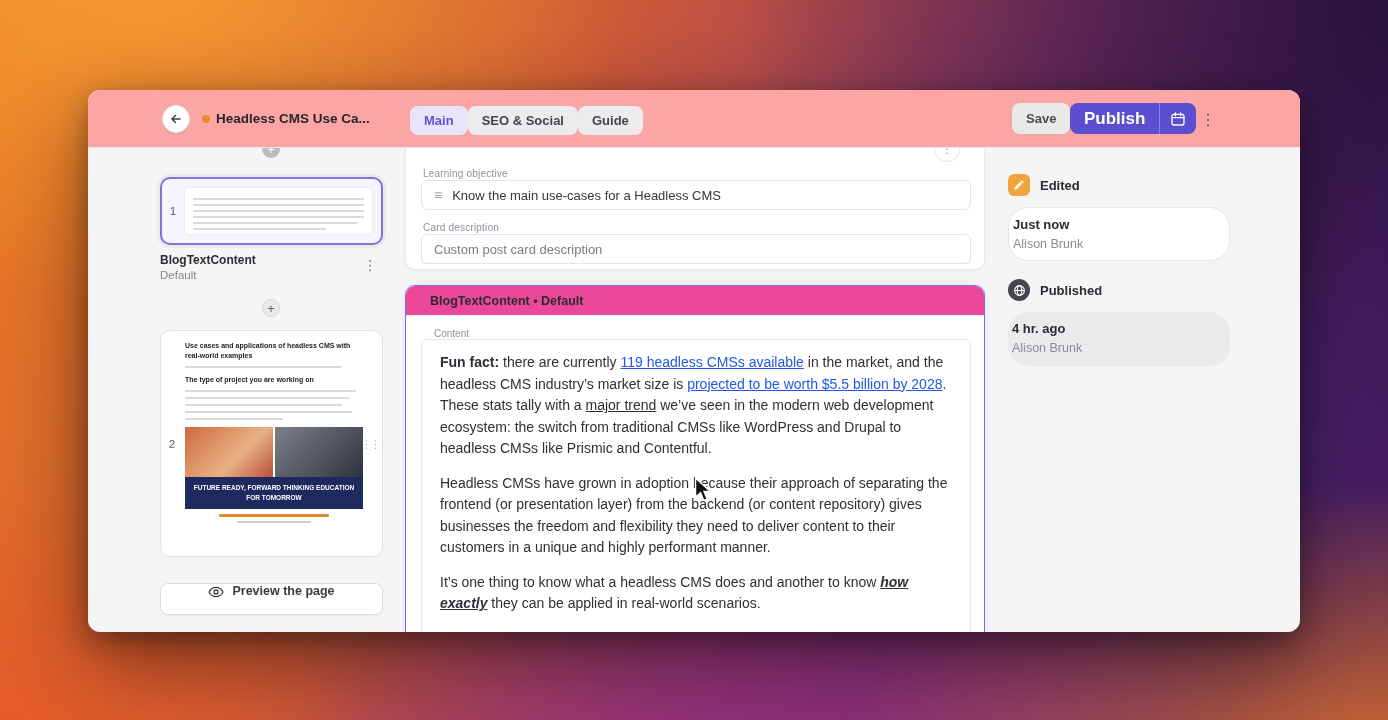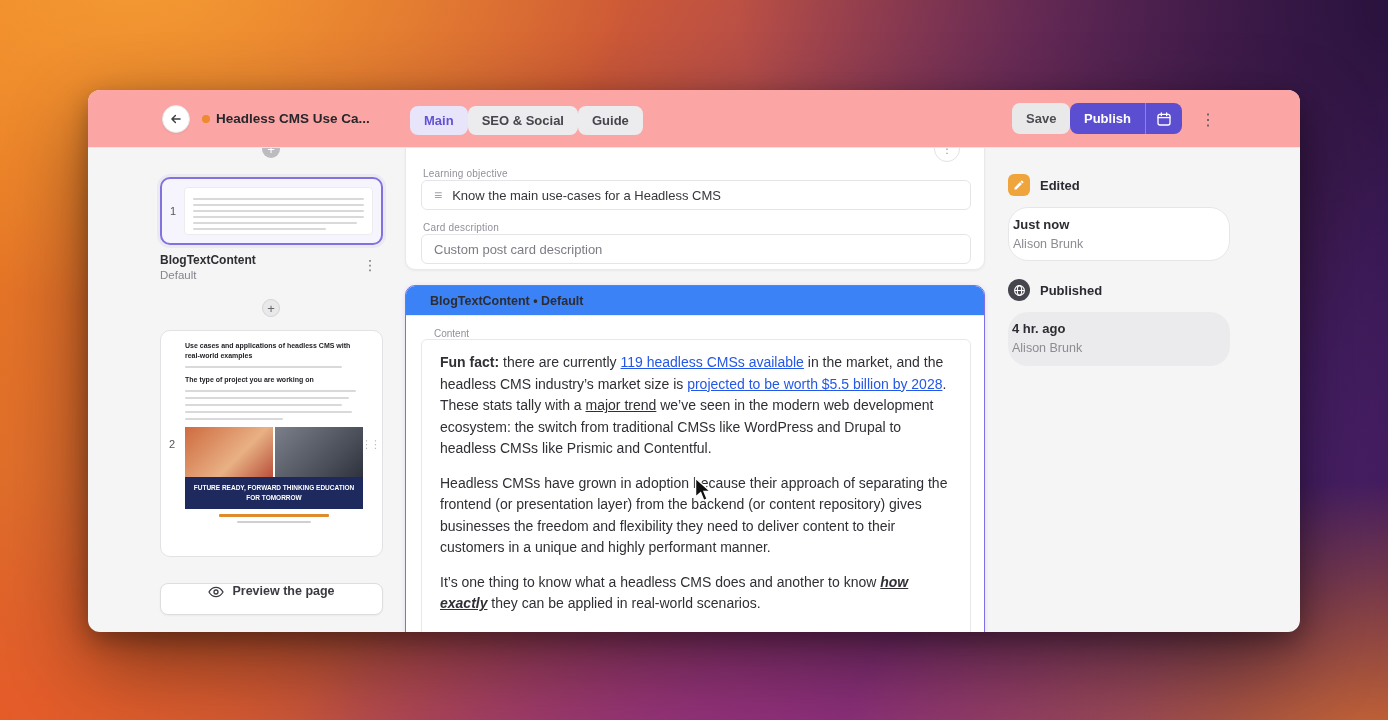--- a/index.html
+++ b/index.html
@@ -40,21 +40,21 @@
   .pill.active { background:#e8e4fa; color:#6152d6; }
   .save-btn {
     position:absolute; left:924px; top:13px; height:31px; padding:4px 14px; border-radius:8px;
     background:#e9e9ea; border:none; font-size:13px; font-weight:600; color:#4c4c52;
     display:flex; align-items:center;
   }
   .publish-btn {
     position:absolute; left:982px; top:13px; height:31px; border-radius:8px; overflow:hidden;
     background:#5b4ed0; display:flex; align-items:stretch; color:#fff;
   }
-  .publish-main { display:flex; align-items:center; padding:0 14px; font-size:13px; font-weight:600; }
+  .publish-main { display:flex; align-items:center; padding:0 14px; font-size:17px; font-weight:600; }
   .publish-divider { width:1px; background:rgba(255,255,255,.3); }
   .publish-cal { display:flex; align-items:center; padding:0 10px; }
   .topbar-kebab { position:absolute; left:1106px; top:18px; font-size:16px; color:#5a5a60; padding:2px 6px; }
   
   .plus-circle {
     position:absolute; width:18px; height:18px; border-radius:50%;
     display:flex; align-items:center; justify-content:center;
     font-size:13px; line-height:1; z-index:1;
   }
   .plus-top { left:174px; top:50px; background:#bcbcc0; color:#fff; }
@@ -119,21 +119,21 @@
   }
   .hamburger { color:#a3a3aa; font-size:14px; line-height:1; }
   .fv-dark { color:#36363c; }
   .fv-gray { color:#7c7c84; }
   .card2 {
     position:absolute; left:317px; top:195px; width:580px; height:470px;
     background:#fff; border:1.5px solid #7e6fe2; border-radius:10px;
     box-shadow:0 1px 5px rgba(109,94,216,.15); z-index:1;
   }
   .card2-header {
-    height:30px; border-bottom:1px solid #ececf0; background:#3b82f6;
+    height:30px; border-bottom:1px solid #ececf0; background:#ec4899;
     border-radius:9px 9px 0 0; display:flex; align-items:center; padding-left:24px;
     font-size:12.5px; font-weight:700; color:#2c2c32;
   }
   .content-label { position:absolute; left:28px; top:42px; font-size:10px; color:#90909a; }
   .content-box {
     position:absolute; left:15px; top:53px; width:550px; bottom:-2px;
     border:1px solid #e8e8eb; border-radius:6px; padding:12px 18px 0; overflow:hidden;
   }
   .content-box p { font-size:14px; color:#2f2f35; line-height:21.5px; margin:0 0 13px; }
   .sg-b { font-weight:700; }

